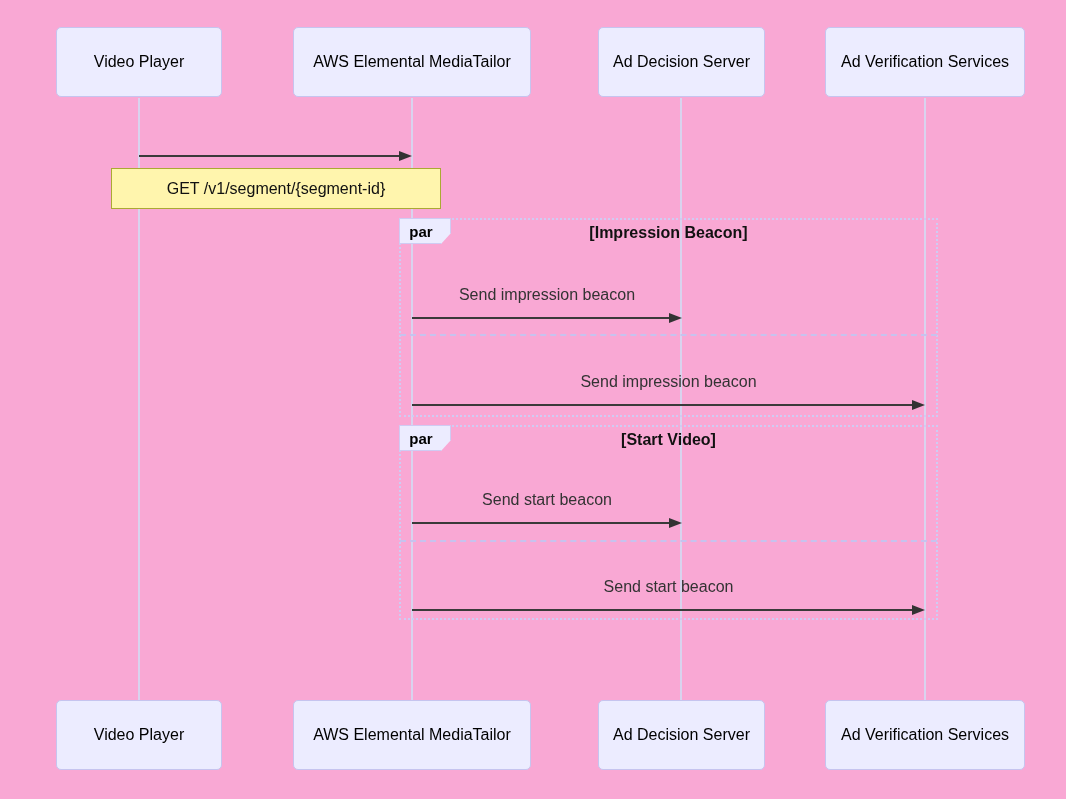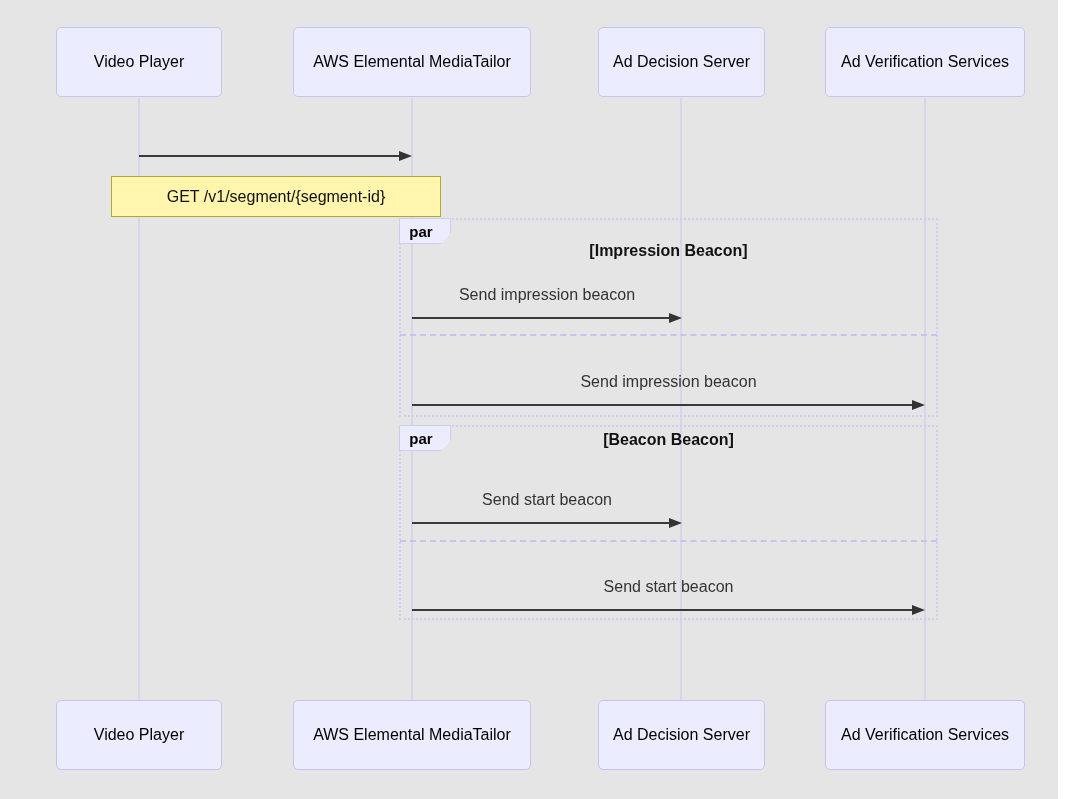--- a/index.html
+++ b/index.html
@@ -1,18 +1,18 @@
 <!DOCTYPE html>
 <html><head>
 <meta charset="utf-8">
 <style>
   html,body{margin:0;padding:0;background:#ffffff;}
   .canvas{
     position:relative;width:1058px;height:799px;overflow:hidden;
-    font-family:"Liberation Sans", sans-serif;background:#e5e5e5;
+    font-family:"Liberation Sans", sans-serif;background:#f9a8d4;padding-left:8px;
   }
   .canvas *{box-sizing:border-box;}
   .lifeline{
     position:absolute;top:98px;height:602px;width:2px;background:#d9d3ee;
   }
   .actor{
     position:absolute;height:70px;background:#ECECFF;border:1px solid #c6c4ef;
     border-radius:5px;display:flex;align-items:center;justify-content:center;
     font-size:16px;color:#000;z-index:6;
   }
@@ -24,21 +24,21 @@
     position:absolute;height:0;border-top:2px solid #3a3a3a;z-index:4;
   }
   .arrowhead{
     position:absolute;width:0;height:0;z-index:4;
     border-top:5px solid transparent;border-bottom:5px solid transparent;
     border-left:13px solid #333;
   }
   .note{
     position:absolute;background:#FFF5AD;border:1px solid #AAAA33;
     display:flex;align-items:center;justify-content:center;
-    font-size:16px;color:#111;z-index:7;white-space:nowrap;margin-top:8px;
+    font-size:16px;color:#111;z-index:7;white-space:nowrap;
   }
   .par-box{
     position:absolute;border:2px dotted #cfcbf3;z-index:2;background:transparent;
   }
   .par-divider{
     position:absolute;height:0;border-top:2px dashed #c7c2ee;z-index:2;
   }
   .par-label{
     position:absolute;background:#ECECFF;border:1px solid #cfcbf3;z-index:5;
     display:flex;align-items:center;justify-content:center;
@@ -66,34 +66,34 @@
   <div class="actor" style="left:825px;top:27px;width:200px">Ad Verification Services</div>
 
   <div class="msg-line" style="left:139px;top:155px;width:260px"></div>
   <div class="arrowhead" style="left:399px;top:151px"></div>
 
   <div class="note" style="left:111px;top:168px;width:330px;height:41px">GET /v1/segment/{segment-id}</div>
 
   <div class="par-box" style="left:399px;top:218px;width:539px;height:199px"></div>
   <div class="par-divider" style="left:400px;top:334px;width:537px"></div>
   <div class="par-label" style="left:399px;top:218px;width:52px;height:26px">par</div>
-  <div class="par-title" style="left:399px;top:240px;width:539px">[Impression Beacon]</div>
+  <div class="par-title" style="left:399px;top:222px;width:539px">[Impression Beacon]</div>
 
   <div class="msg-label" style="left:412px;top:284px;width:270px">Send impression beacon</div>
   <div class="msg-line" style="left:412px;top:317px;width:257px"></div>
   <div class="arrowhead" style="left:669px;top:313px"></div>
 
   <div class="msg-label" style="left:412px;top:371px;width:513px">Send impression beacon</div>
   <div class="msg-line" style="left:412px;top:404px;width:500px"></div>
   <div class="arrowhead" style="left:912px;top:400px"></div>
 
   <div class="par-box" style="left:399px;top:425px;width:539px;height:195px"></div>
   <div class="par-divider" style="left:400px;top:540px;width:537px"></div>
   <div class="par-label" style="left:399px;top:425px;width:52px;height:26px">par</div>
-  <div class="par-title" style="left:399px;top:429px;width:539px">[Beacon Beacon]</div>
+  <div class="par-title" style="left:399px;top:429px;width:539px">[Start Video]</div>
 
   <div class="msg-label" style="left:412px;top:489px;width:270px">Send start beacon</div>
   <div class="msg-line" style="left:412px;top:522px;width:257px"></div>
   <div class="arrowhead" style="left:669px;top:518px"></div>
 
   <div class="msg-label" style="left:412px;top:576px;width:513px">Send start beacon</div>
   <div class="msg-line" style="left:412px;top:609px;width:500px"></div>
   <div class="arrowhead" style="left:912px;top:605px"></div>
 
 

